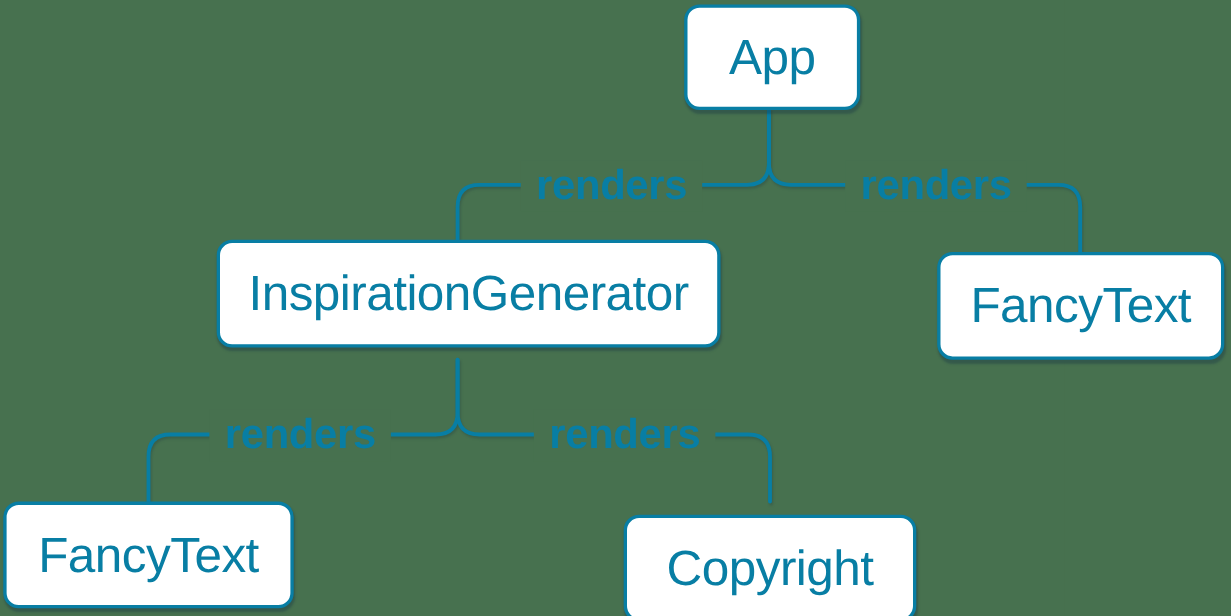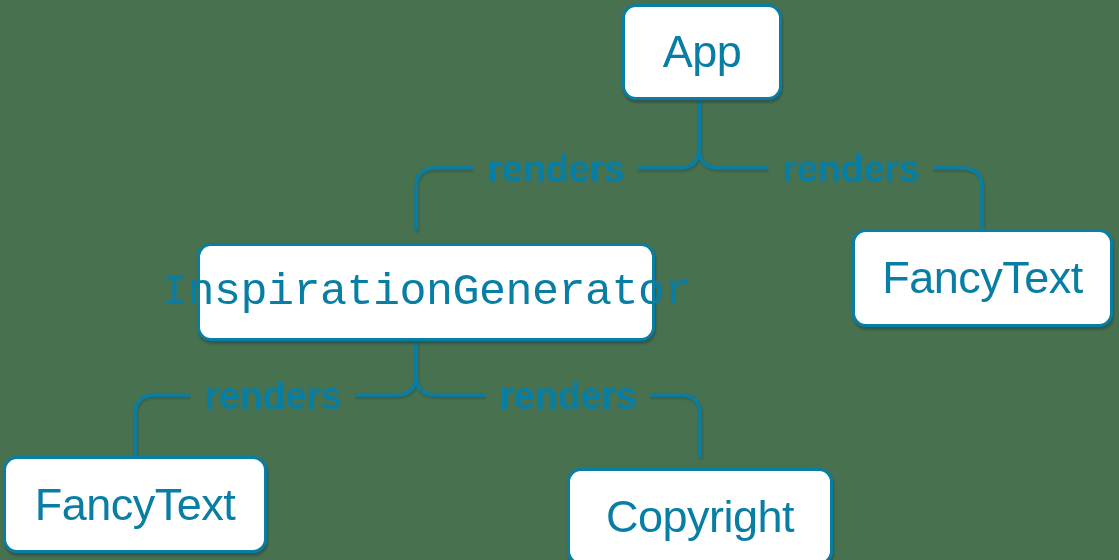--- a/index.html
+++ b/index.html
@@ -55,21 +55,21 @@
     background:var(--background);
     color:var(--accent);
     font-size:38px;
     font-weight:600;
     letter-spacing:-0.3px;
     padding:2px 14px;
     white-space:nowrap;
   }
   
   .node-app            {left:622px; top:4px;   width:160px; height:96px;}
-  .node-ig             {left:197px; top:243px; width:458px; height:98px;font-family:Liberation Mono, monospace;}
+  .node-ig             {left:197px; top:218px; width:458px; height:98px;}
   .node-fancy-right    {left:852px; top:229px; width:261px; height:98px;}
   .node-fancy-bottom   {left:3px;   top:456px; width:264px; height:97px;}
   .node-copyright      {left:567px; top:468px; width:266px; height:97px;text-align:center;}
   
   .edge-label-1{left:556px; top:169px;}
   .edge-label-2{left:851px; top:169px;}
   .edge-label-3{left:273px; top:396px;}
   .edge-label-4{left:568px; top:396px;}
 </style>
 </head>

